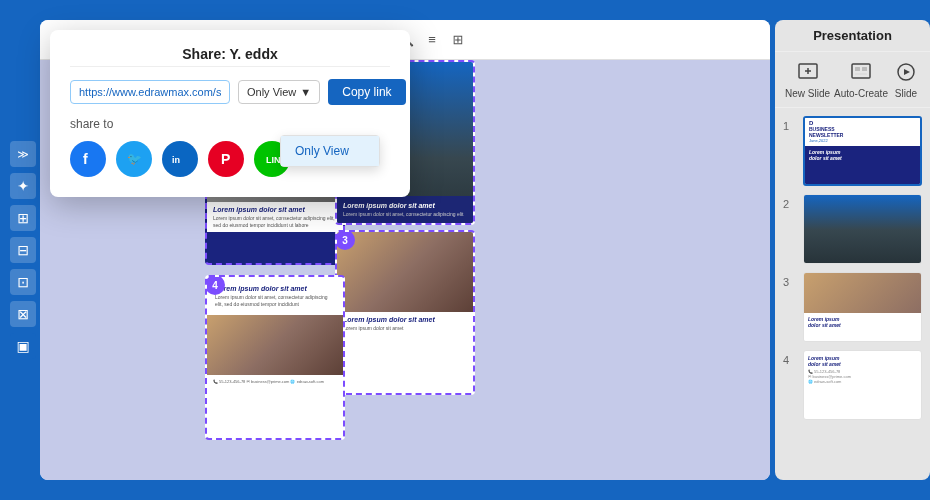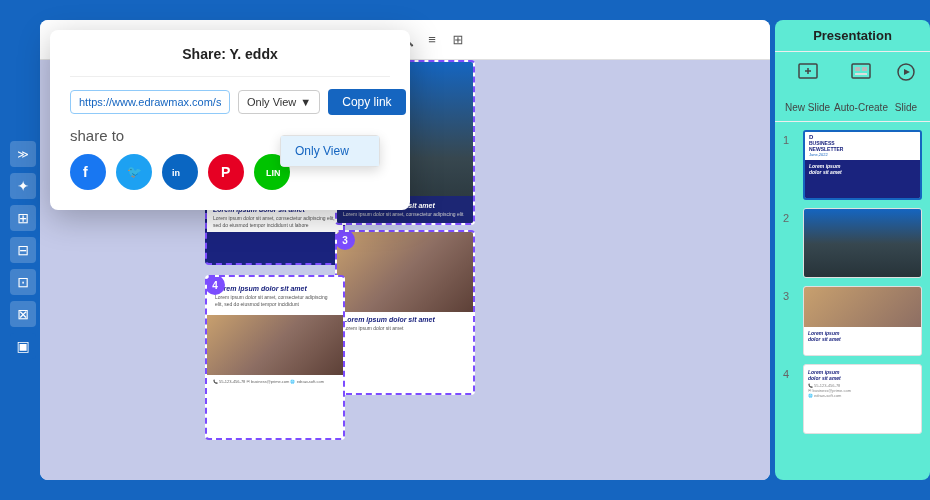--- a/index.html
+++ b/index.html
@@ -211,21 +211,21 @@
       z-index: 100;
       padding: 16px 20px 20px;
     }
 
     .modal-title {
       text-align: center;
       font-size: 14px;
       font-weight: bold;
       color: #222;
       margin-bottom: 12px;
-      padding-bottom: 14px;
+      padding-bottom: 4px;
       border-bottom: 1px solid #eee;
     }
 
     .modal-subtitle {
       font-size: 12px;
       color: #555;
       margin-bottom: 10px;
     }
 
     .link-row {
@@ -266,21 +266,21 @@
       border: none;
       border-radius: 4px;
       padding: 6px 14px;
       font-size: 12px;
       cursor: pointer;
       font-weight: 500;
       white-space: nowrap;
     }
 
     .share-to-label {
-      font-size: 15px;
+      font-size: 12px;
       color: #555;
       margin-bottom: 10px;
     }
 
     .social-icons {
       display: flex;
       gap: 10px;
     }
 
     .social-icon {
@@ -326,21 +326,21 @@
       color: #1565c0;
     }
 
     
     .right-panel {
       position: absolute;
       right: 0;
       top: 20px;
       width: 155px;
       bottom: 20px;
-      background: #5eead4;
+      background: #e5e5e5;
       border-radius: 8px;
       overflow: hidden;
       display: flex;
       flex-direction: column;
     }
 
     .panel-header {
       padding: 8px 12px;
       font-size: 13px;
       font-weight: bold;
@@ -353,21 +353,21 @@
       display: flex;
       justify-content: space-around;
       padding: 8px;
       border-bottom: 1px solid #eee;
     }
 
     .panel-action-btn {
       display: flex;
       flex-direction: column;
       align-items: center;
-      gap: 18px;
+      gap: 4px;
       cursor: pointer;
       font-size: 10px;
       color: #444;
     }
 
     .panel-action-icon {
       width: 28px;
       height: 24px;
       display: flex;
       align-items: center;

